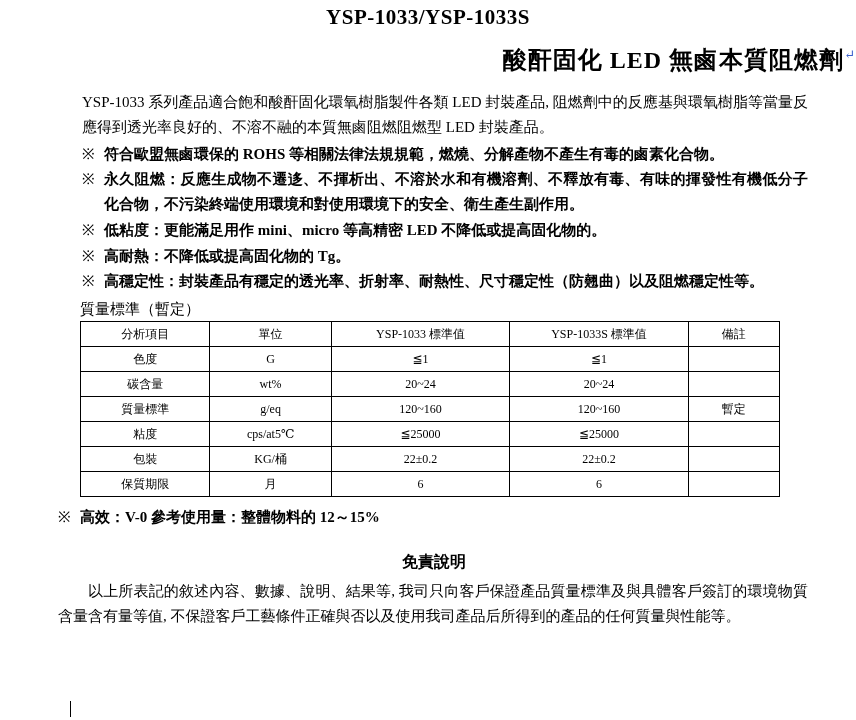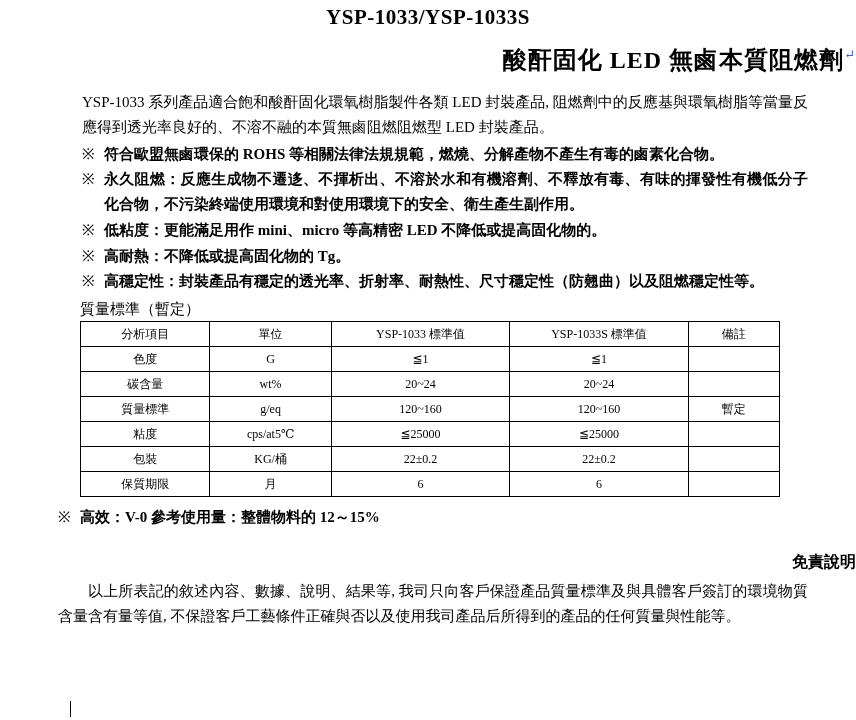--- a/index.html
+++ b/index.html
@@ -93,21 +93,21 @@
   .col1 { width: 120px; }
   .col2 { width: 180px; }
   .col3 { width: 180px; }
   .col4 { width: 90px; }
   .post-table {
     font-size: 15px;
     margin: 8px 0 0 0;
     padding: 0 48px 0 58px;
   }
   .disclaimer-title {
-    text-align: right;
+    text-align: center;
     font-weight: bold;
     font-size: 16px;
     margin-top: 22px;
     margin-left: 12px;
   }
   .disclaimer-body {
     font-size: 15px;
     line-height: 1.65;
     padding: 0 48px 0 58px;
     margin-top: 6px;

